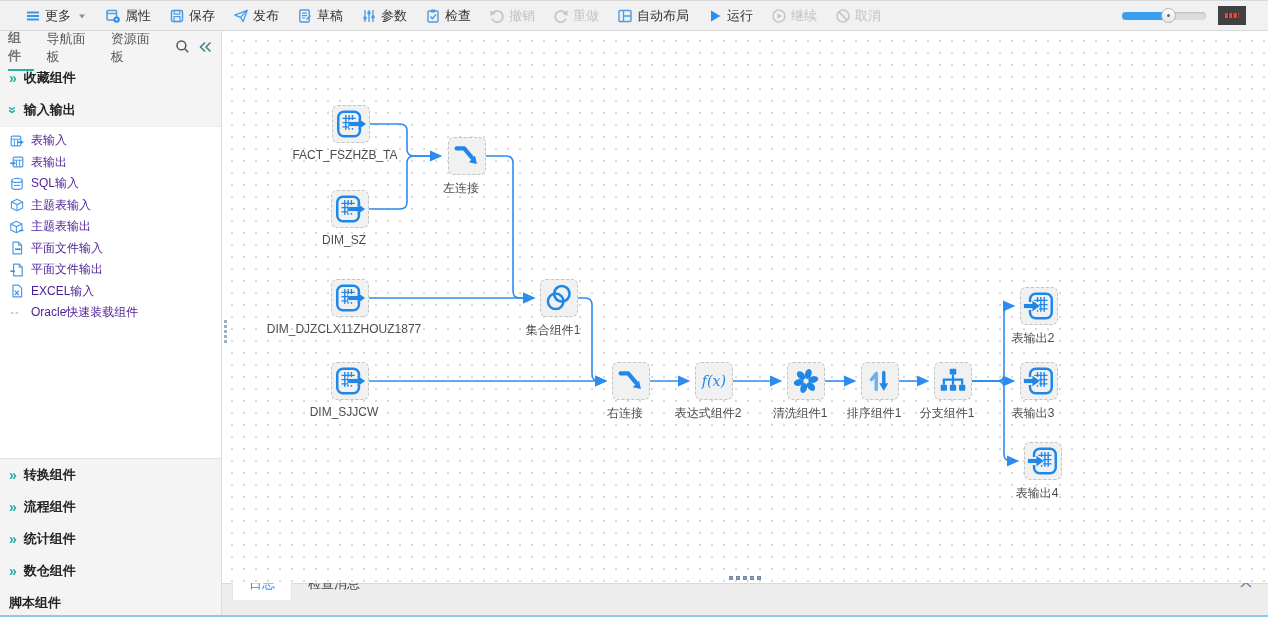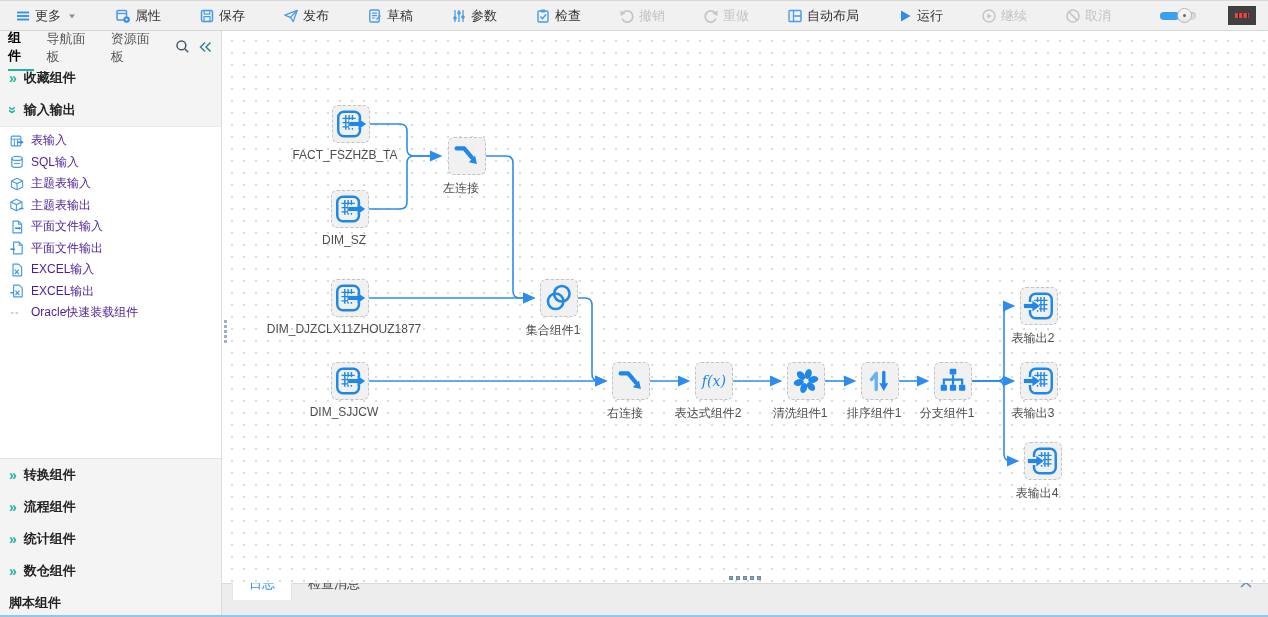--- a/index.html
+++ b/index.html
@@ -1,20 +1,20 @@
 <!DOCTYPE html>
 <html><head>
 <meta charset="utf-8">
 <style>
   * { margin:0; padding:0; box-sizing:border-box; }
   html,body { width:1268px; height:617px; font-family:"Liberation Sans","DejaVu Sans",sans-serif; background:#fff; overflow:hidden; }
   .window { position:relative; width:1268px; height:617px; border-top:1px solid #d9d9d9; }
 
   
-  .toolbar { height:30px; background:#f1f1f2; border-bottom:1px solid #d8d8d8; display:flex; align-items:center; padding:0 6px;gap:20px; }
+  .toolbar { height:30px; background:#f1f1f2; border-bottom:1px solid #d8d8d8; display:flex; align-items:center; padding:0 16px; }
   .tb-btn { display:flex; align-items:center; gap:4px; padding:0 9px; height:30px; font-size:13px; color:#333; cursor:pointer; white-space:nowrap; }
   .tb-btn svg { display:block; }
   .tb-btn.disabled { color:#c3c3c3; }
   .caret { margin-left:2px; }
   .tb-spacer { flex:1; }
   .zoom-slider { position:relative; width:84px; height:8px; background:#dcdcdc; border-radius:4px; margin-right:12px; box-shadow:inset 0 1px 2px rgba(0,0,0,.15); }
   .zoom-fill { position:absolute; left:0; top:0; height:8px; width:52%; background:#3b9ff0; border-radius:4px; }
   .zoom-knob { position:absolute; left:46%; top:-4px; width:15px; height:15px; background:linear-gradient(#fdfdfd,#e8e8e8); border:1px solid #b5b5b5; border-radius:50%; }
   .zoom-knob::after { content:''; position:absolute; left:5px; top:5px; width:3px; height:3px; border-radius:50%; background:#666; }
   .zoom-input { width:28px; height:19px; border:7px solid #404040; font-size:12px; text-align:center; color:#222; margin-right:6px; background:#ef4444; font-family:"Liberation Sans",sans-serif; }
@@ -22,21 +22,21 @@
   
   .main { display:flex; height:585px; }
   .sidebar { width:222px; background:#f4f4f4; border-right:1px solid #ddd; height:587px; overflow:hidden; }
   .v-divider { position:absolute; left:222px; top:310px; width:6px; height:40px; display:flex; flex-direction:column; align-items:center; justify-content:center; gap:2px; z-index:5; }
   .v-divider i { width:3px; height:3px; background:#9fb0c0; display:block; }
   .right-col { flex:1; display:flex; flex-direction:column; }
 
   
   .side-tabs { height:31px; display:flex; align-items:center; padding:0 8px; gap:13px; }
   .side-tab { font-size:13px; color:#555; cursor:pointer; padding:6px 0 4px; }
-  .side-tab.active { color:#000000; font-weight:bold; border-bottom:2px solid #1fb3a0; }
+  .side-tab.active { color:#737373; font-weight:bold; border-bottom:2px solid #1fb3a0; }
   .side-tabs-right { margin-left:auto; display:flex; align-items:center; gap:8px; }
   .sec-hdr { display:flex; align-items:center; gap:7px; padding:7px 9px; font-size:13px; font-weight:bold; color:#222; cursor:pointer; }
   .chev { color:#1fb3a0; font-size:14px; font-weight:bold; line-height:1; display:inline-block; }
   .chev.open { transform:rotate(90deg); }
   .io-list { background:#fff; border-top:1px solid #ececec; border-bottom:1px solid #e2e2e2; padding:3px 0 134px; }
   .io-item { display:flex; align-items:center; gap:7px; height:21.5px; padding:0 10px; font-size:12px; color:#4c1d95; cursor:pointer; }
   .io-item svg { flex:none; }
 
   
   .canvas { position:relative; flex:1; background:#fff;
@@ -201,20 +201,29 @@
           <svg width="14" height="14" viewBox="0 0 14 14">
               <rect x="1.2" y="2.2" width="9.6" height="9.6" rx="1" stroke="#4a9be8" stroke-width="1.2" fill="none"></rect>
               <path d="M1.2,5.2 H10.8 M4.4,5.2 V11.8 M7.6,5.2 V11.8" stroke="#4a9be8" stroke-width="1"></path>
               <path d="M7.5,8.3 H11.4" stroke="#2d8cf0" stroke-width="1.6"></path>
               <polygon points="11,6.6 13.8,8.3 11,10" fill="#2d8cf0"></polygon>
             </svg>
           <span>表输入</span>
         </div>
         <div class="io-item">
           <svg width="14" height="14" viewBox="0 0 14 14">
+              <rect x="3.2" y="2.2" width="9.6" height="9.6" rx="1" stroke="#4a9be8" stroke-width="1.2" fill="none"></rect>
+              <path d="M3.2,5.2 H12.8 M6.4,5.2 V11.8 M9.6,5.2 V11.8" stroke="#4a9be8" stroke-width="1"></path>
+              <path d="M0.2,8.3 H3.6" stroke="#2d8cf0" stroke-width="1.6"></path>
+              <polygon points="3.2,6.6 6,8.3 3.2,10" fill="#2d8cf0"></polygon>
+            </svg>
+          <span>表输出</span>
+        </div>
+        <div class="io-item">
+          <svg width="14" height="14" viewBox="0 0 14 14">
               <ellipse cx="7" cy="3.4" rx="5.2" ry="2" stroke="#4a9be8" stroke-width="1.2" fill="none"></ellipse>
               <path d="M1.8,3.4 V10.4 A5.2,2 0 0 0 12.2,10.4 V3.4" stroke="#4a9be8" stroke-width="1.2" fill="none"></path>
               <path d="M4,8.4 H10" stroke="#4a9be8" stroke-width="1"></path>
             </svg>
           <span>SQL输入</span>
         </div>
         <div class="io-item">
           <svg width="14" height="14" viewBox="0 0 14 14">
               <path d="M7,1.2 L12.6,3.9 V9.9 L7,12.8 L1.4,9.9 V3.9 Z" stroke="#4a9be8" stroke-width="1.1" fill="none" stroke-linejoin="round"></path>
               <path d="M1.4,3.9 L7,6.6 L12.6,3.9 M7,6.6 V12.8" stroke="#4a9be8" stroke-width="1.1" fill="none"></path>
@@ -246,28 +255,20 @@
               <polygon points="3,6.7 5.4,8.2 3,9.7" fill="#2d8cf0"></polygon>
             </svg>
           <span>平面文件输出</span>
         </div>
         <div class="io-item">
           <svg width="14" height="14" viewBox="0 0 14 14">
               <path d="M3,1.2 H8.6 L11.6,4.2 V12.8 H3 Z" stroke="#4a9be8" stroke-width="1.2" fill="none" stroke-linejoin="round"></path>
               <path d="M4.8,6.6 l4,4.4 M8.8,6.6 l-4,4.4" stroke="#4a9be8" stroke-width="1.3"></path>
             </svg>
           <span>EXCEL输入</span>
-        </div>
-        <div class="io-item">
-          <svg width="14" height="14" viewBox="0 0 14 14">
-              <path d="M3.6,1.2 H9.2 L12.2,4.2 V12.8 H3.6 Z" stroke="#4a9be8" stroke-width="1.2" fill="none" stroke-linejoin="round"></path>
-              <path d="M5.4,6.6 l4,4.4 M9.4,6.6 l-4,4.4" stroke="#4a9be8" stroke-width="1.3"></path>
-              <path d="M0.4,8.8 H3" stroke="#2d8cf0" stroke-width="1.4"></path>
-            </svg>
-          <span>EXCEL输出</span>
         </div>
         <div class="io-item">
           <svg width="14" height="14" viewBox="0 0 14 14">
               <path d="M1,7 H9" stroke="#b9c2cc" stroke-width="1.4" stroke-dasharray="2.5,2"></path>
             </svg>
           <span>Oracle快速装载组件</span>
         </div>
       </div>
 
       <div class="sec-hdr">

